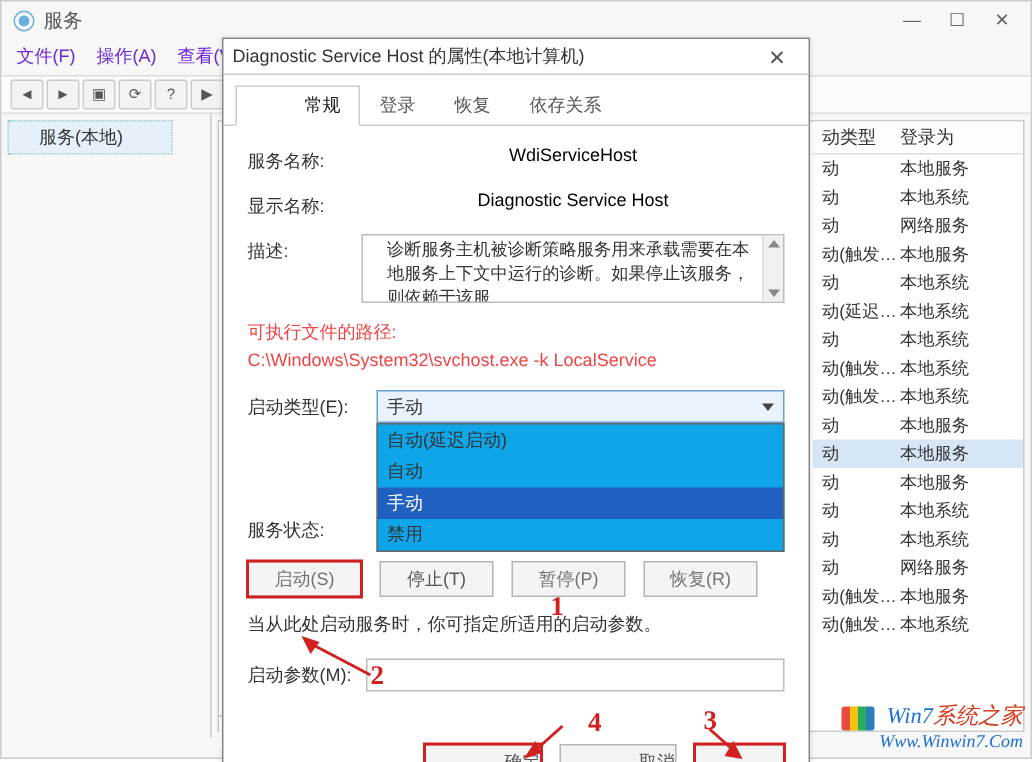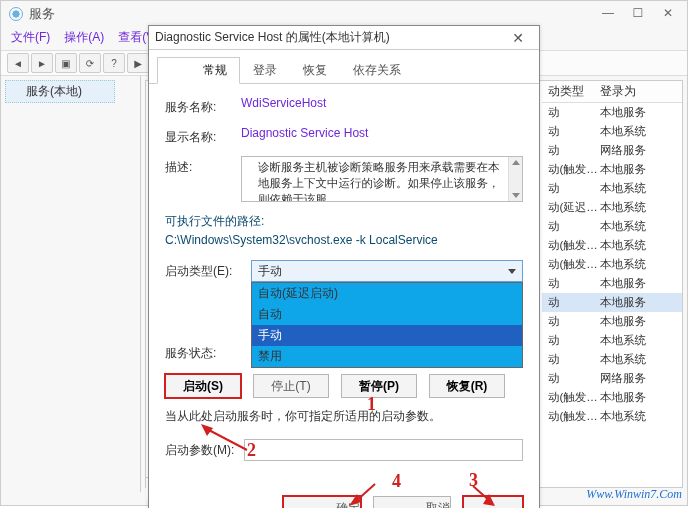--- a/index.html
+++ b/index.html
@@ -205,21 +205,22 @@
     align-items: flex-start;
     margin-bottom: 10px;
   }
   .form-label {
     width: 76px;
     color: #333;
     padding-top: 3px;
   }
   .form-val {
     flex: 1;
-    color: #6d28d9;
+    color: #000000;
+    text-align: center;
   }
   .desc-box {
     flex: 1;
     border: 1px solid #bcbcbc;
     height: 46px;
     padding: 2px 16px;
     font-size: 11.5px;
     line-height: 1.4;
     overflow: hidden;
     position: relative;
@@ -237,21 +238,21 @@
     width: 0; height: 0;
     border-left: 4px solid transparent;
     border-right: 4px solid transparent;
   }
   .desc-scroll::before { top: 3px; border-bottom: 5px solid #888; }
   .desc-scroll::after { bottom: 3px; border-top: 5px solid #888; }
 
   .path-section {
     margin: 6px 0 10px;
     font-size: 12px;
-    color: #0c4a6e;
+    color: #ef4444;
     line-height: 1.6;
   }
 
   .combo {
     flex: 1;
     position: relative;
   }
   .combo-box {
     border: 1px solid #6aa0d8;
     background: #eaf2fb;
@@ -297,21 +298,21 @@
   }
   .w-btn {
     width: 76px; height: 24px;
     border: 1px solid #b5b5b5;
     background: #f4f4f4;
     text-align: center;
     line-height: 22px;
     font-size: 12px;
     color: #555;
   }
-  .w-btn.disabled { color: #000000; font-weight: bold; }
+  .w-btn.disabled { color: #737373; }
   .w-btn.hl { outline: 2px solid #d02020; outline-offset: -1px; }
 
   .hint {
     font-size: 12px;
     color: #333;
     margin-bottom: 14px;
   }
 
   .param-row {
     display: flex;
@@ -588,14 +589,18 @@
   </svg>
   <span class="anno-num" style="left:320px; top:444px">3</span>
   <svg class="anno-arrow" style="left:322px; top:458px" width="26" height="24">
     <line x1="2" y1="2" x2="20" y2="18" stroke="#d02020" stroke-width="2"></line>
     <polygon points="24,22 12,20 18,10" fill="#d02020"></polygon>
   </svg>
   <span class="anno-check" style="left:125px; top:282px">✔</span>
 </div>
 
 <div class="wm">
+  <div class="l1">
+    <span class="wm-flag"></span>
+    <span class="blue">Win7</span><span class="red">系统之家</span>
+  </div>
   <div class="l2 blue">Www.Winwin7.Com</div>
 </div>
 
 </body></html>

